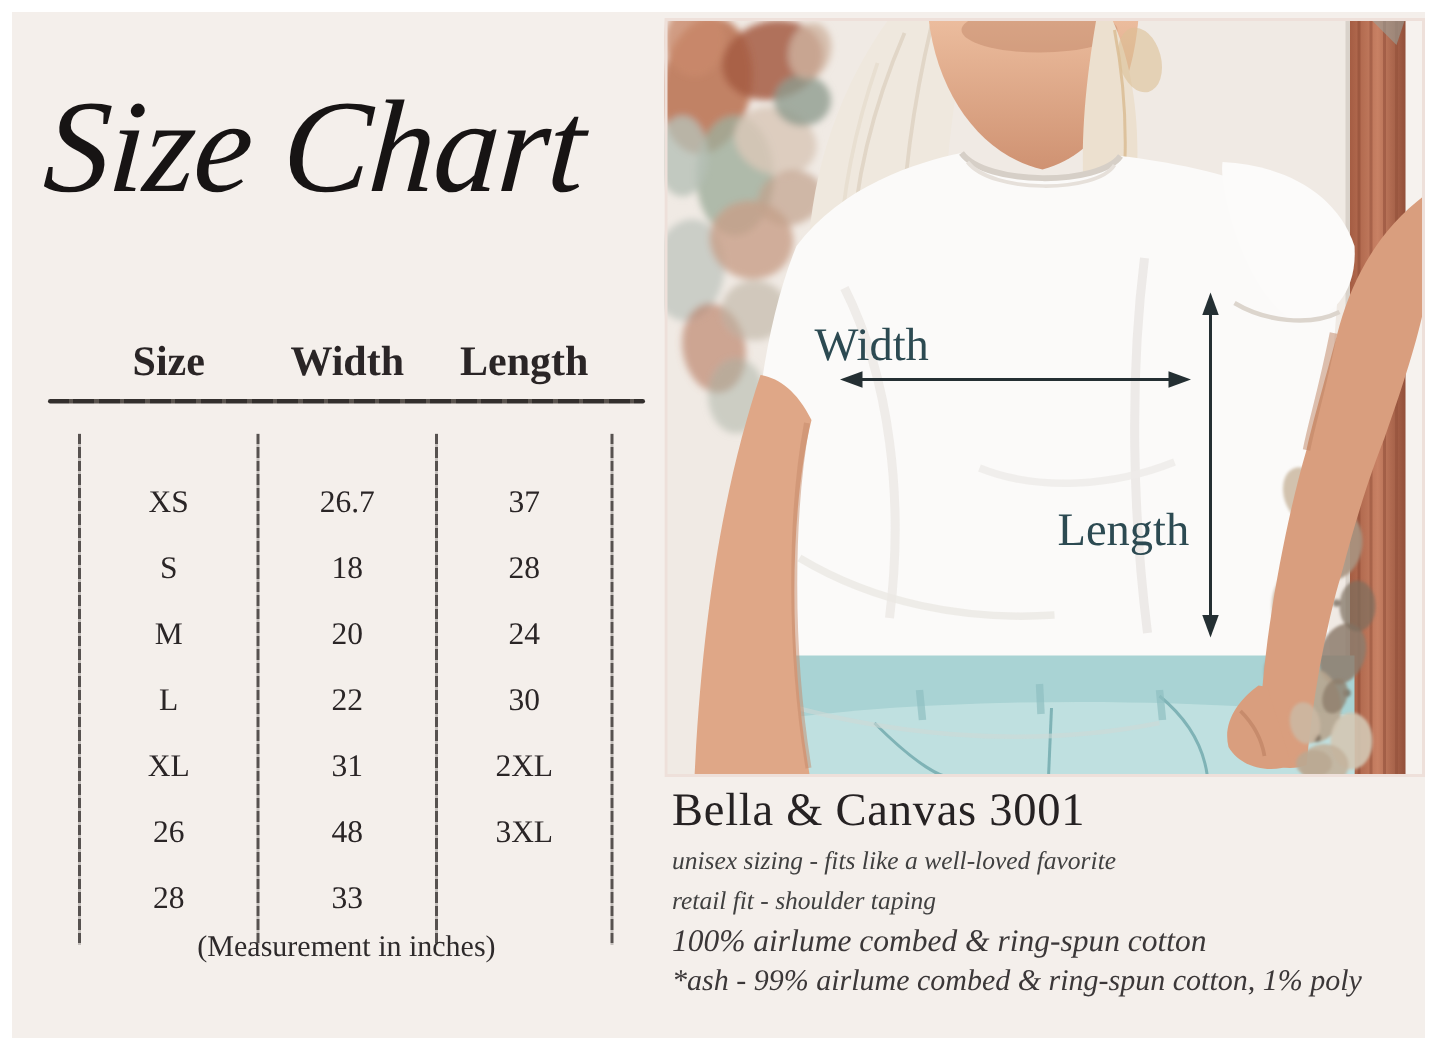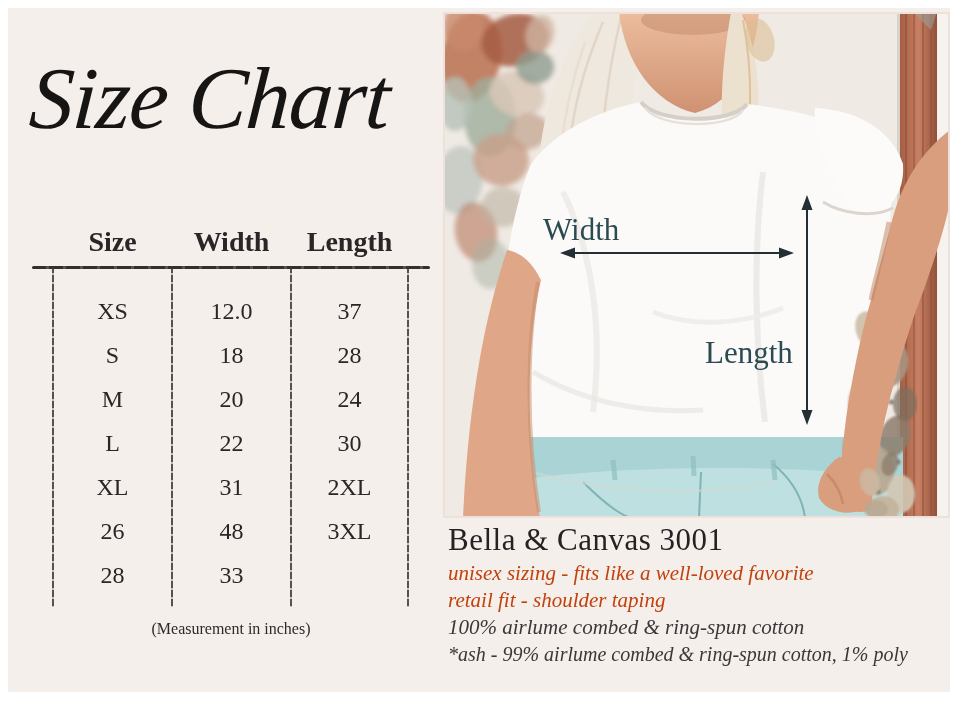--- a/index.html
+++ b/index.html
@@ -14,34 +14,34 @@
 
   
   .size-table{position:absolute;left:24px;top:218px;width:400px;color:#2a2526;}
   .thead{display:grid;grid-template-columns:119px 119px 117px;margin-left:21px;width:355px;
          font-size:28px;text-align:center;font-weight:bold;}
   .rule{margin-top:8px;width:398px;height:3px;
         background:repeating-linear-gradient(90deg,#332f2d 0 14px,#5a544f 14px 17px);
         border-radius:2px;}
   .tbody{position:relative;margin-left:21px;width:355px;height:332px;display:grid;
          grid-template-columns:119px 119px 117px;grid-auto-rows:44px;padding-top:22px;
-         font-size:24px;text-align:center;}
+         font-size:21px;text-align:center;margin-top:23px;}
   .tbody .cell{line-height:40px;}
   .vline{position:absolute;top:-3px;width:2px;height:341px;opacity:.85;
          background:repeating-linear-gradient(180deg,#3b3634 0 7px,rgba(59,54,52,.3) 7px 9px);}
   .vline.l1{left:-1px}.vline.l2{left:118px}.vline.l3{left:237px}.vline.l4{left:354px}
-  .caption{position:absolute;left:24px;top:612px;width:398px;text-align:center;font-size:16px;color:#2e2a2b;}
+  .caption{position:absolute;left:24px;top:612px;width:398px;text-align:center;font-size:20px;color:#2e2a2b;}
 
   
   .photo{position:absolute;left:435px;top:4px;width:507px;height:506px;}
 
   
   .product{position:absolute;left:440px;top:512px;width:500px;color:#393536;}
   .product .name{font-size:31px;line-height:40px;color:#262223;letter-spacing:.5px;white-space:nowrap;}
-  .product .fit{font-style:italic;font-size:21px;line-height:27px;white-space:nowrap;color:#c2410c;}
+  .product .fit{font-style:italic;font-size:17px;line-height:27px;white-space:nowrap;color:#404040;}
   .product .material{font-style:italic;font-size:21px;line-height:27px;white-space:nowrap;color:#3b3738;}
   .product .note{font-style:italic;font-size:20px;line-height:27px;white-space:nowrap;color:#3b3738;}
 </style>
 </head>
 <body>
 
 <div class="page">
   <div class="canvas">
 
     <div class="title">Size Chart</div>
@@ -53,21 +53,21 @@
         <div class="cell">Length</div>
       </div>
       <div class="rule"></div>
       <div class="tbody">
         <div class="vline l1"></div>
         <div class="vline l2"></div>
         <div class="vline l3"></div>
         <div class="vline l4"></div>
 
         <div class="cell">XS</div>
-        <div class="cell">12.0</div>
+        <div class="cell">26.7</div>
         <div class="cell">37</div>
 
         <div class="cell">S</div>
         <div class="cell">18</div>
         <div class="cell">28</div>
 
         <div class="cell">M</div>
         <div class="cell">20</div>
         <div class="cell">24</div>
 

